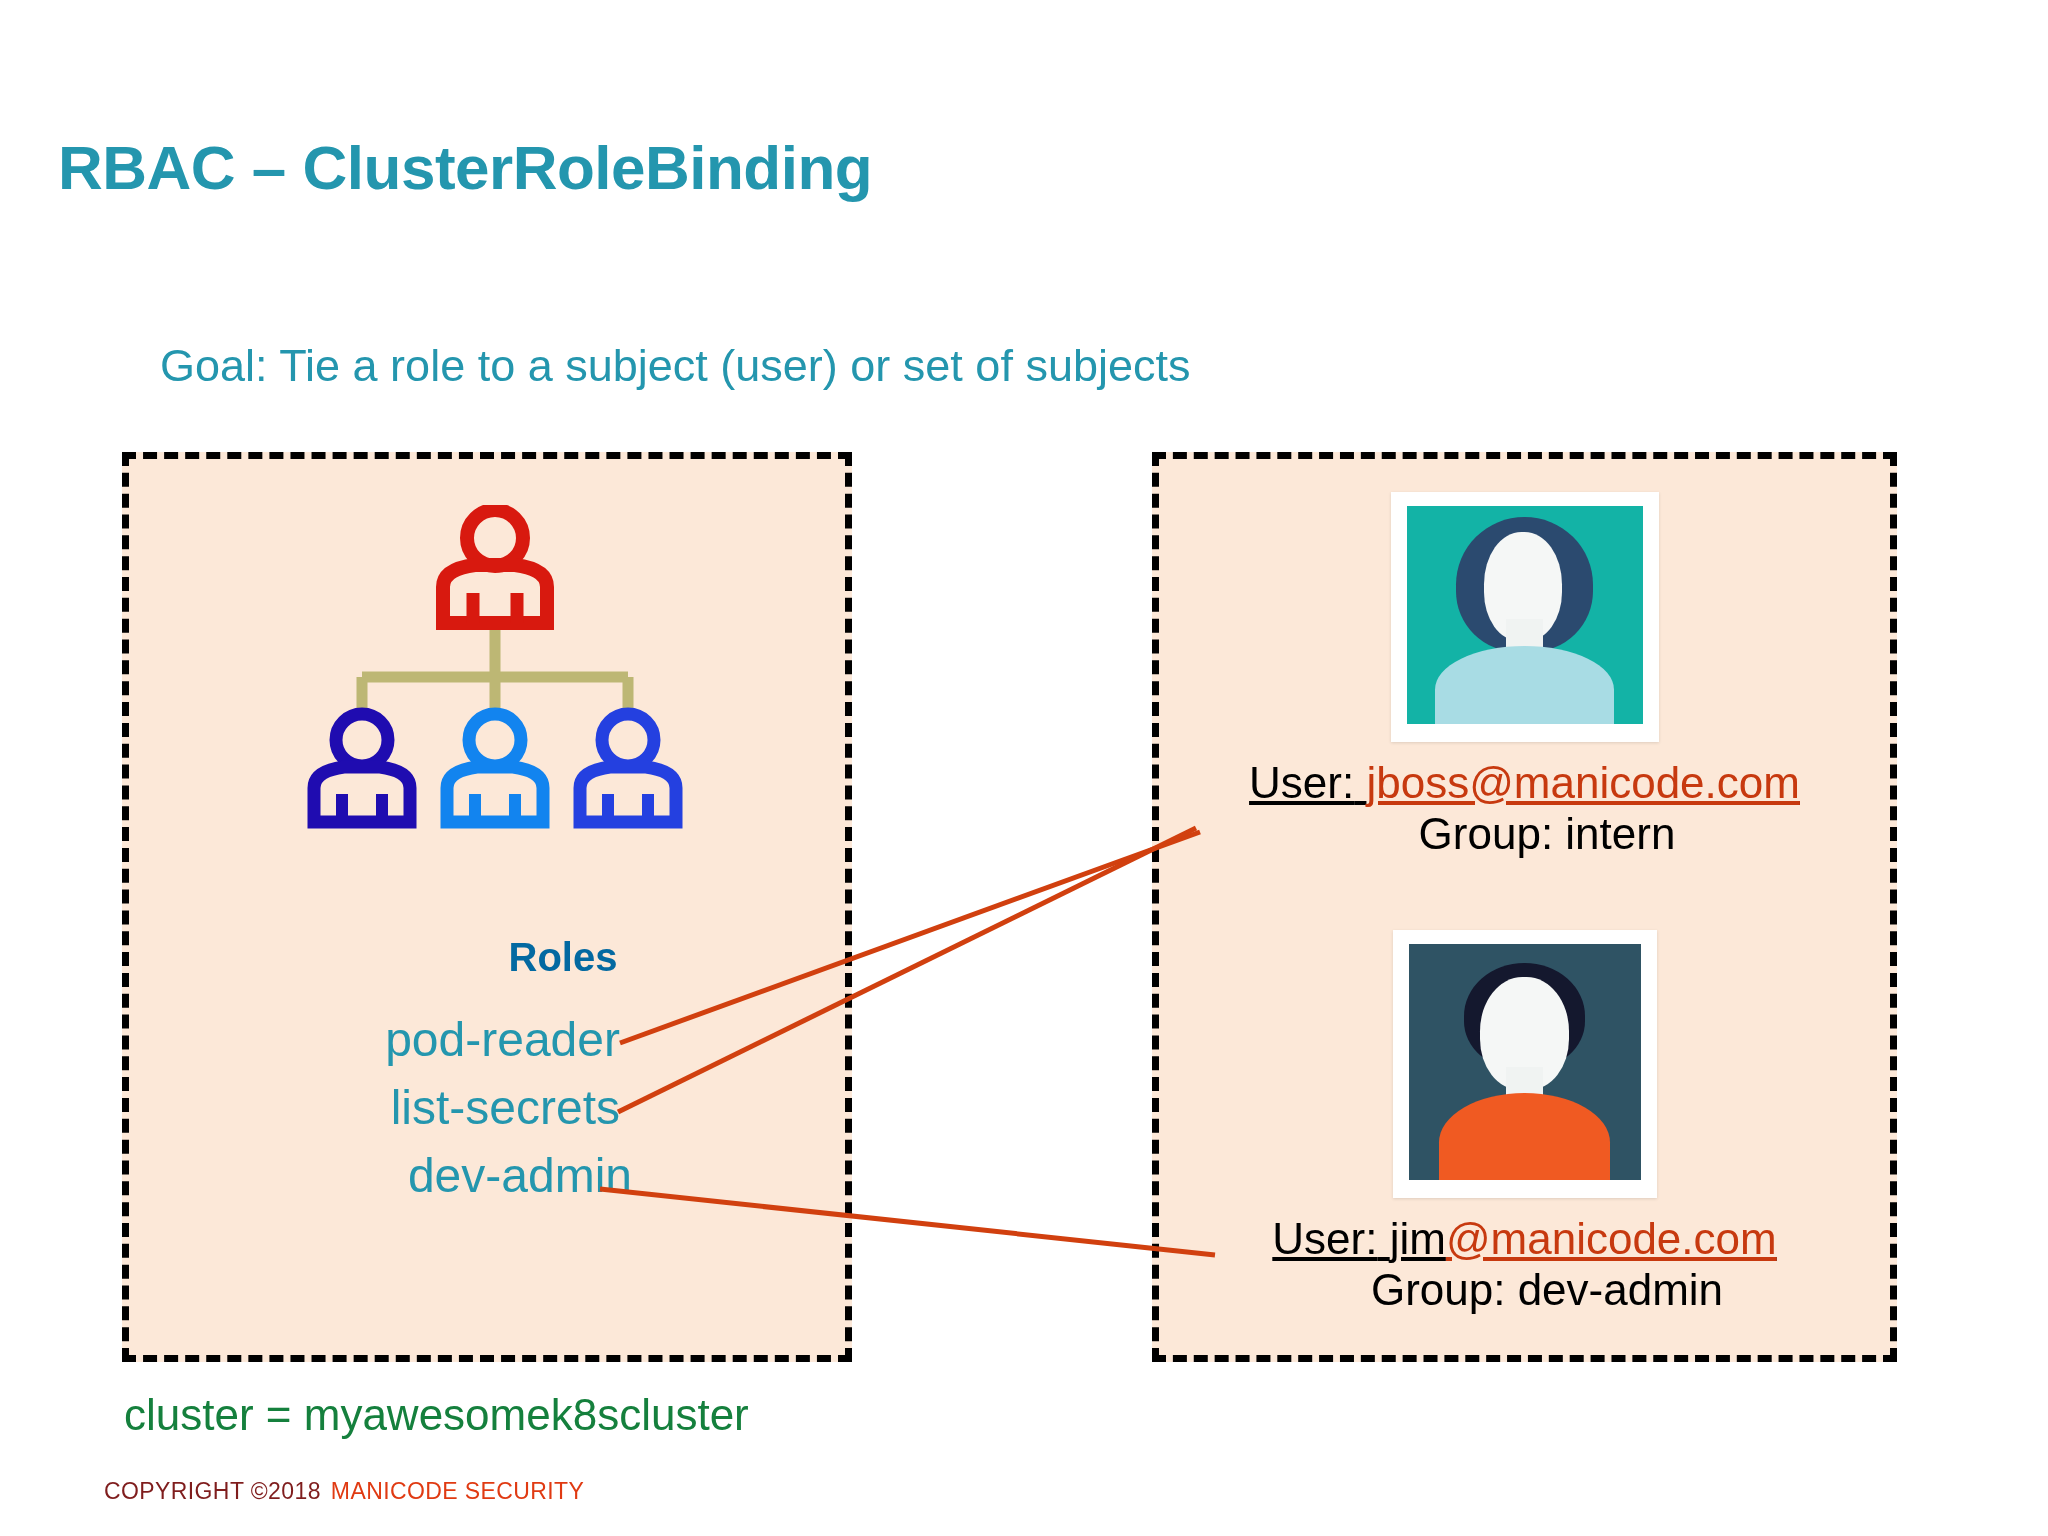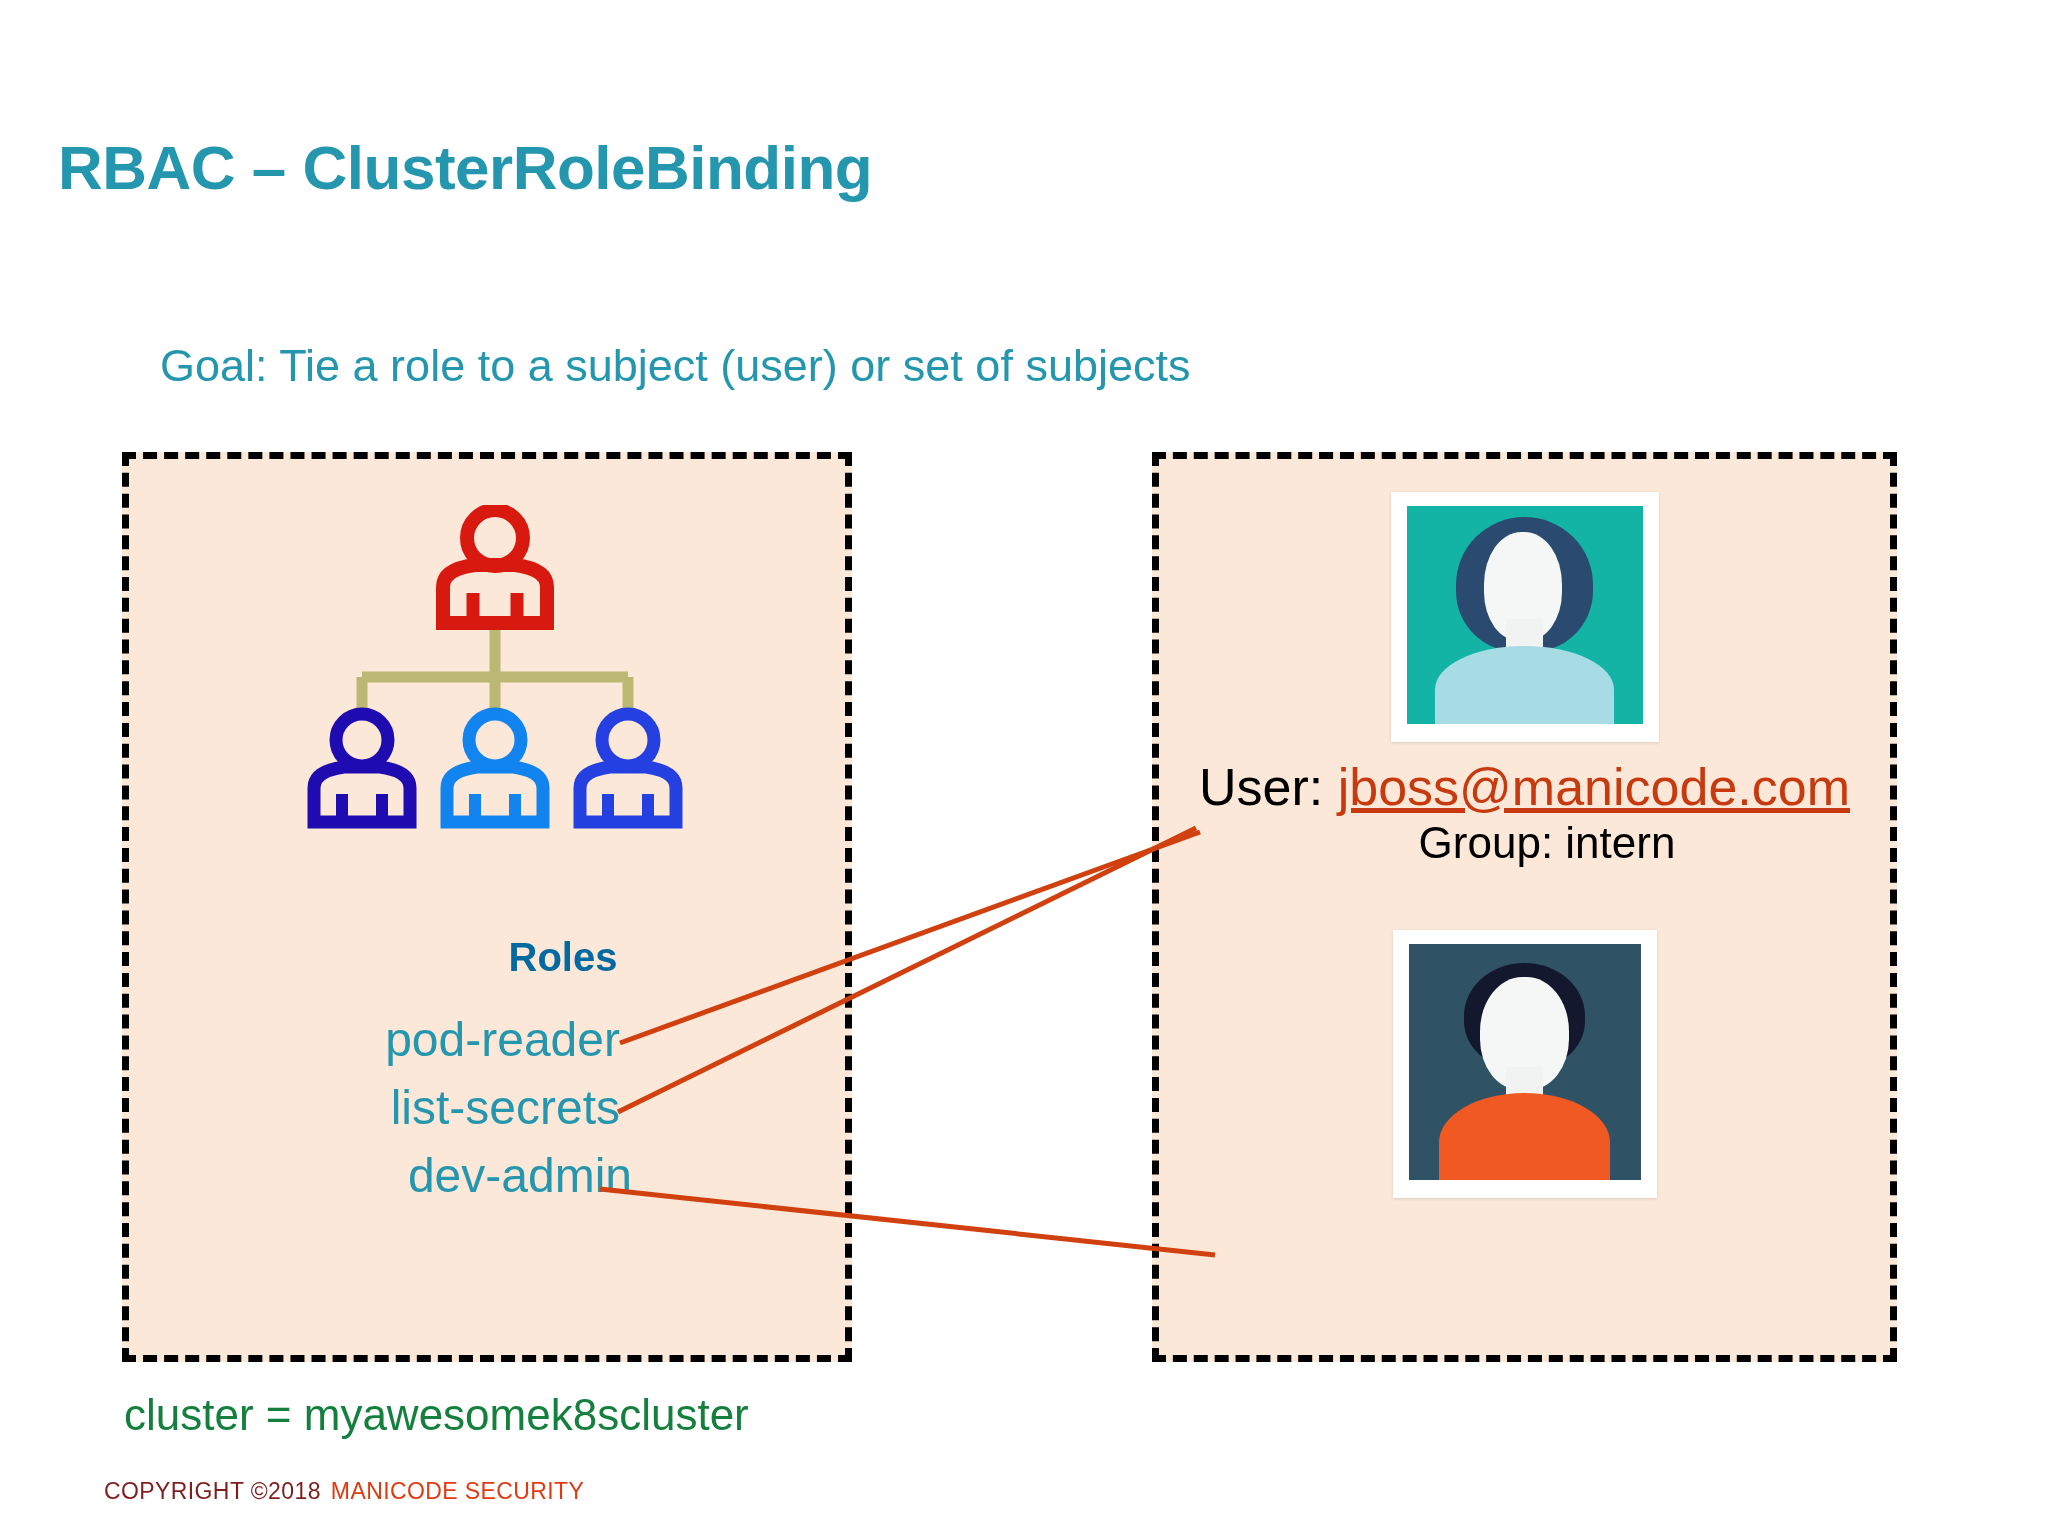--- a/index.html
+++ b/index.html
@@ -155,24 +155,25 @@
   .av-m .av-hair { left: 24%; top: 8%;  width: 52%; height: 45%; background: #14182e; }
   .av-m .av-face { left: 31%; top: 14%; width: 38%; height: 48%; }
   .av-m .av-neck { left: 42%; top: 52%; width: 16%; height: 18%; }
   .av-m .av-body { left: 13%; top: 63%; width: 74%; height: 42%; background: #f05a22; }
 
   .subject-lines {
     margin-top: 16px;
     text-align: center;
   }
   .subject-user-line {
-    font-size: 52px;
+    font-size: 44px;
     color: #000000;
     white-space: nowrap;
     line-height: 1.15;
+    text-decoration: underline;
   }
   .subject-user-line .email {
     color: #c7390f;
     text-decoration: underline;
   }
   .subject-group-line {
     font-size: 44px;
     color: #000000;
     white-space: nowrap;
     line-height: 1.15;
@@ -275,20 +276,27 @@
 
 <div class="subject-card" id="subject-card-1">
   <div class="photo-frame">
     <div class="photo slate av-m">
       <div class="av-hair"></div>
       <div class="av-face"></div>
       <div class="av-neck"></div>
       <div class="av-body"></div>
     </div>
   </div>
+  <div class="subject-lines">
+    <div class="subject-user-line">
+      <span>User:</span>
+      <span>jim</span><span class="email">@manicode.com</span>
+    </div>
+    <div class="subject-group-line">Group: dev-admin</div>
+  </div>
 </div>
 
 <svg id="connectors" viewBox="0 0 2048 1536" xmlns="http://www.w3.org/2000/svg">
   <line x1="620" y1="1043" x2="1200" y2="832" stroke="#d1400f" stroke-width="5"></line>
   <line x1="618" y1="1112" x2="1196" y2="828" stroke="#d1400f" stroke-width="5"></line>
   <line x1="600" y1="1189" x2="1215" y2="1255" stroke="#d1400f" stroke-width="5"></line>
 </svg>
 
 <div id="cluster-caption">cluster = myawesomek8scluster</div>
 

